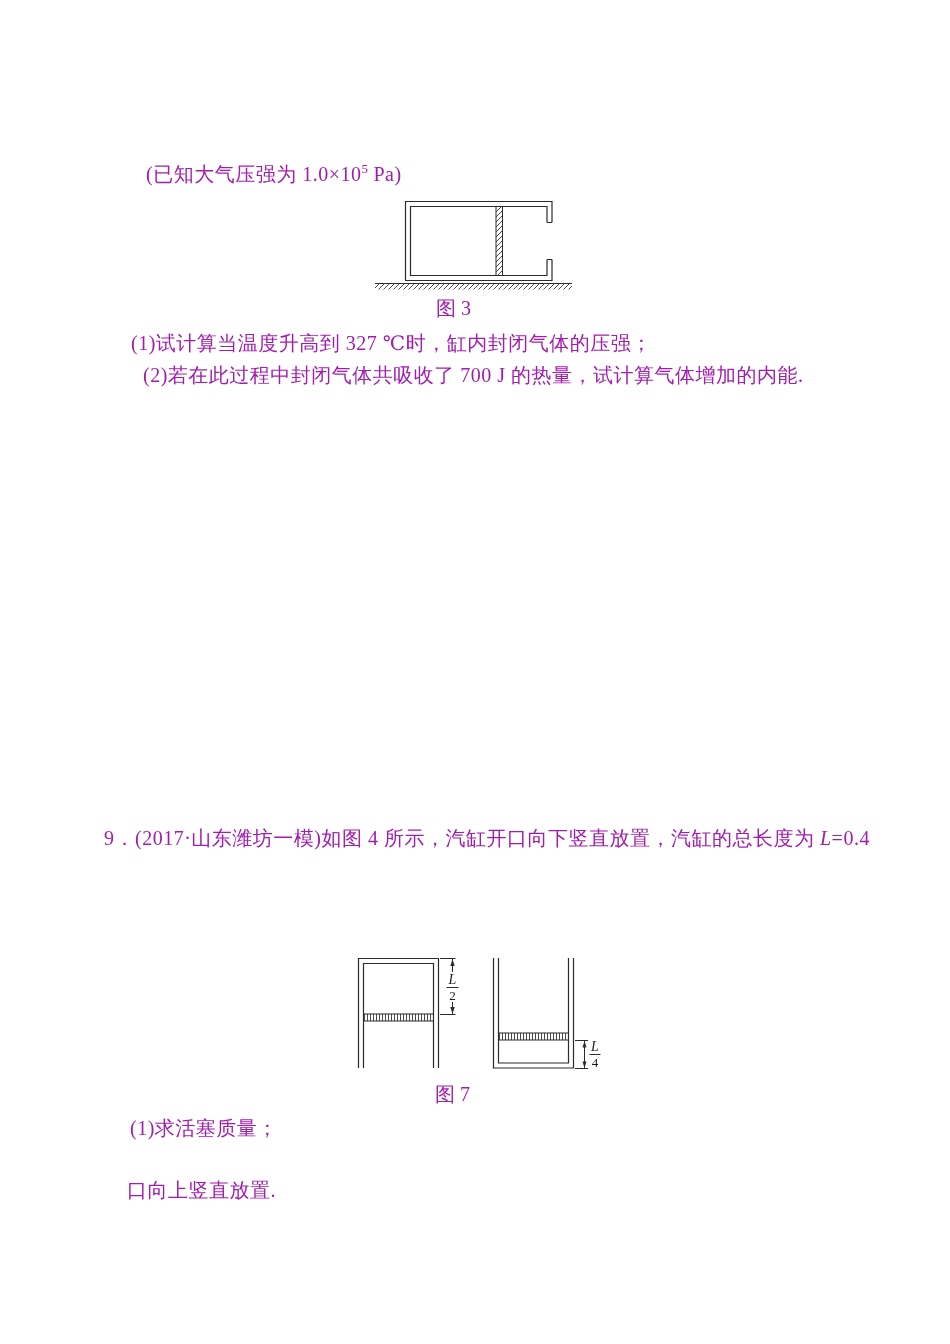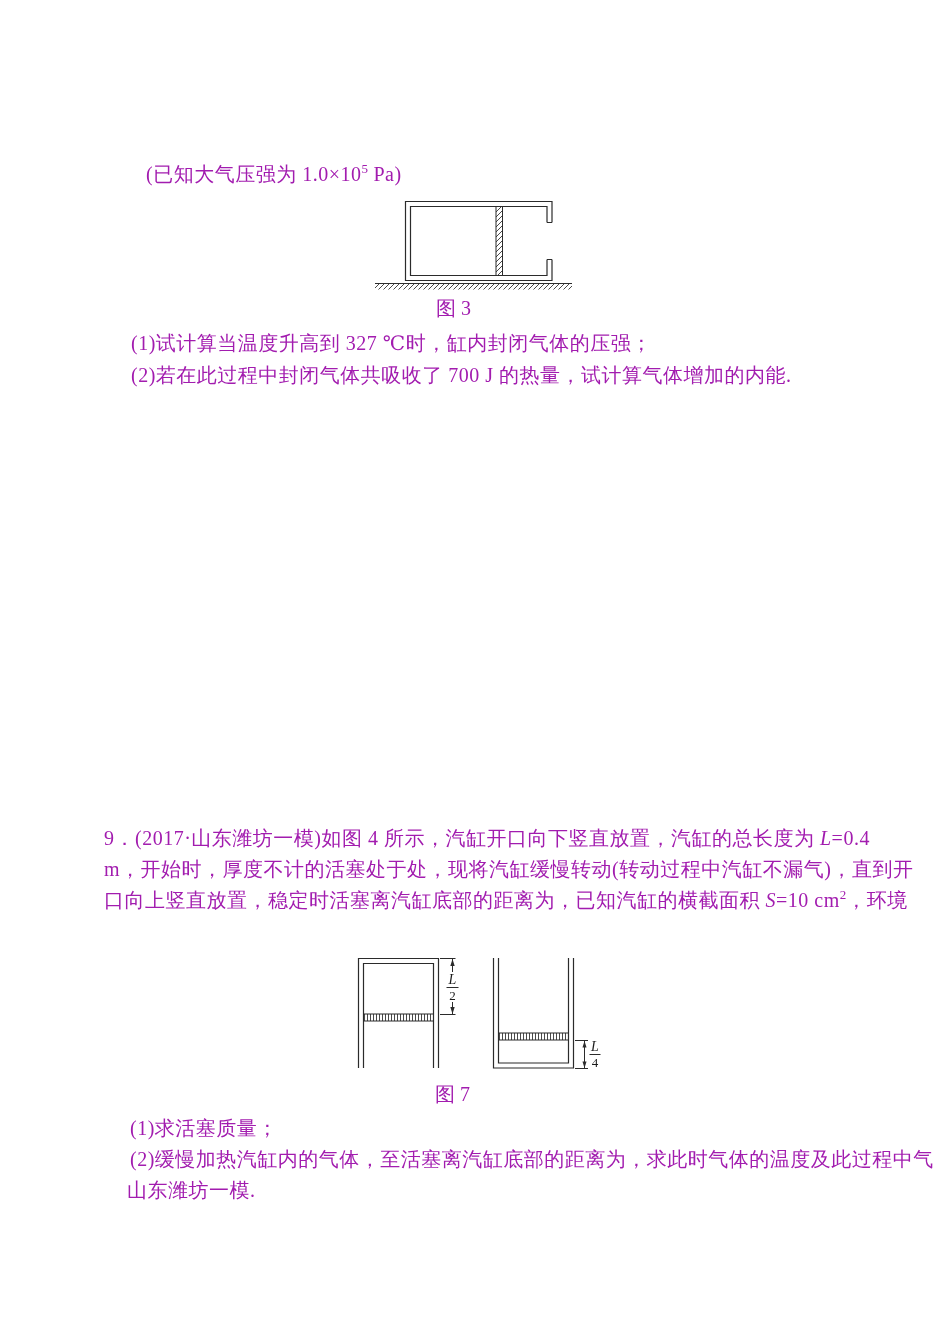--- a/index.html
+++ b/index.html
@@ -54,25 +54,23 @@
     <rect x="126" y="13.5" width="6.5" height="69" fill="url(#hDiag)" stroke="#2b2b2b" stroke-width="1"></rect>
     <g>
       <path d="M5,90.5 L202,90.5" stroke="#2b2b2b" stroke-width="1.2" fill="none"></path>
       <rect x="5" y="91" width="197" height="5.5" fill="url(#hDiag)" stroke="none"></rect>
     </g>
   </svg>
 
   <div class="caption" style="left:436px;top:253px">图 3</div>
 
   <div class="tline" style="left:131px;top:288px"><span>(1)试计算当温度升高到 327 ℃时，缸内封闭气体的压强；</span></div>
-  <div class="tline" style="left:131px;top:320px"><span>(2)若在此过程中封闭气体共吸收了 700 J 的热量，试计算气体增加的内能.</span></div>
+  <div class="tline" style="left:143px;top:320px"><span>(2)若在此过程中封闭气体共吸收了 700 J 的热量，试计算气体增加的内能.</span></div>
 
   <div class="tline" style="left:104px;top:783px"><span>9．(2017·山东潍坊一模)如图 4 所示，汽缸开口向下竖直放置，汽缸的总长度为 </span><span class="i">L</span><span>=0.4</span></div>
-  <div class="tline" style="left:104px;top:814px"><span>m，开始时，厚度不计的活塞处于处，现将汽缸缓慢转动(转动过程中汽缸不漏气)，直到开</span></div>
-  <div class="tline" style="left:104px;top:845px"><span>口向上竖直放置，稳定时活塞离汽缸底部的距离为，已知汽缸的横截面积 </span><span class="i">S</span><span>=10 cm</span><span class="sup">2</span><span>，环境</span></div>
 
   <svg class="fig" style="left:345px;top:905px" width="260" height="125" viewBox="0 0 260 125">
 
     <g stroke="#2b2b2b" stroke-width="1.2" fill="none">
       <path d="M13.5,120 L13.5,10.5 L93.5,10.5 L93.5,120"></path>
       <path d="M18.5,120 L18.5,15.5 L88.5,15.5 L88.5,120"></path>
     </g>
     <rect x="18.5" y="66" width="70" height="7" fill="url(#hVert)" stroke="#2b2b2b" stroke-width="1"></rect>
     <g stroke="#2b2b2b" stroke-width="1" fill="none">
       <path d="M95,10.5 L110.5,10.5 M95,66.5 L110.5,66.5 M107.5,11 L107.5,66"></path>
@@ -95,16 +93,15 @@
     <polygon points="239.5,93 237.5,99.5 241.5,99.5" fill="#2b2b2b"></polygon>
     <polygon points="239.5,120 237.5,113.5 241.5,113.5" fill="#2b2b2b"></polygon>
     <text x="250" y="103" text-anchor="middle" font-size="14" font-style="italic" fill="#1c1c1c">L</text>
     <path d="M244.5,106.5 L255.5,106.5" stroke="#2b2b2b" stroke-width="1" fill="none"></path>
     <text x="250" y="119" text-anchor="middle" font-size="13" fill="#1c1c1c">4</text>
   </svg>
 
   <div class="caption" style="left:435px;top:1039px">图 7</div>
 
   <div class="tline" style="left:130px;top:1073px"><span>(1)求活塞质量；</span></div>
-  <div class="tline" style="left:130px;top:1104px"><span>(2)缓慢加热汽缸内的气体，至活塞离汽缸底部的距离为，求此时气体的温度及此过程中气</span></div>
-  <div class="tline" style="left:127px;top:1135px"><span>山东潍坊一模.</span></div>
+  <div class="tline" style="left:127px;top:1135px"><span>口向上竖直放置.</span></div>
 
 </div>
 
 </body></html>

